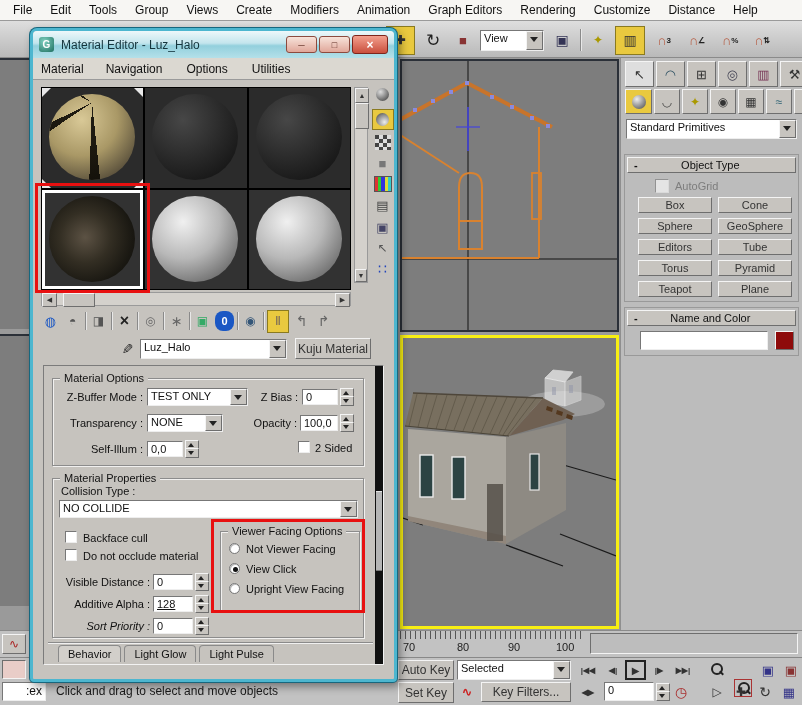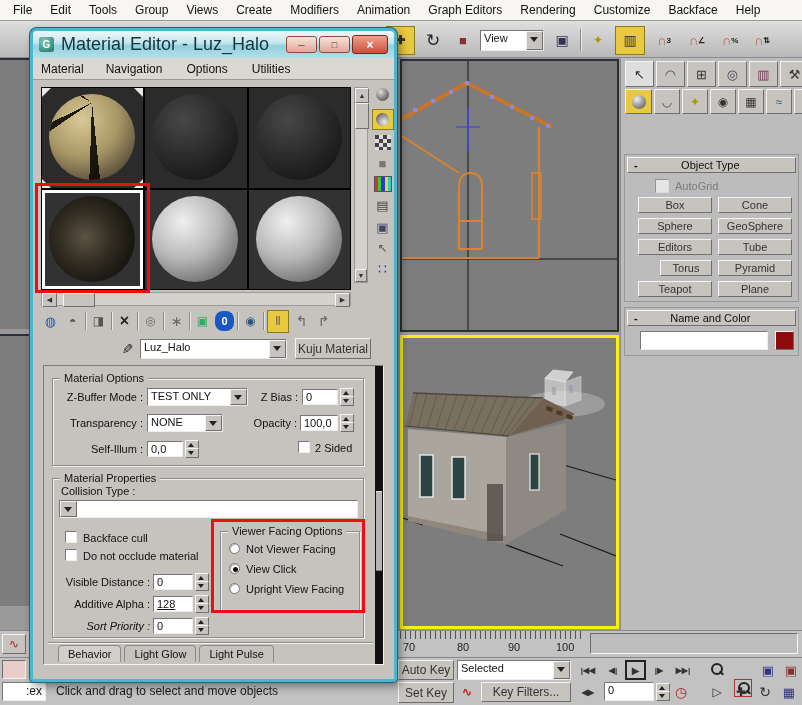--- a/index.html
+++ b/index.html
@@ -66,21 +66,21 @@
     <span style="padding:0 9px;">Edit</span>
     <span style="padding:0 9px;">Tools</span>
     <span style="padding:0 9px;">Group</span>
     <span style="padding:0 9px;">Views</span>
     <span style="padding:0 9px;">Create</span>
     <span style="padding:0 9px;">Modifiers</span>
     <span style="padding:0 9px;">Animation</span>
     <span style="padding:0 9px;">Graph Editors</span>
     <span style="padding:0 9px;">Rendering</span>
     <span style="padding:0 9px;">Customize</span>
-    <span style="padding:0 9px;">Backface</span>
+    <span style="padding:0 9px;">Distance</span>
     <span style="padding:0 9px;">Help</span>
   </div>
 
   <div class="b" style="left:0;top:21px;width:802px;height:37px;background:linear-gradient(#dedede,#b9b9b9);border-bottom:1px solid #8a8a8a;"></div>
   <div class="b" style="left:386px;top:25px;height:30px;display:flex;align-items:center;gap:5px;">
     <div class="ic" style="width:27px;height:27px;background:#e9c93f;border:1px solid #8a7a20;font-weight:bold;">✚</div>
     <div class="ic" style="width:26px;height:26px;font-size:17px;color:#222;">↻</div>
     <div class="ic" style="width:24px;height:26px;font-size:13px;color:#833;">■</div>
     <div class="combo" style="width:62px;height:19px;">
       <div class="tx">View</div>
@@ -204,37 +204,41 @@
       <div class="ic rb" style="width:25px;height:23px;background:#e9c93f;">
         <span style="width:14px;height:14px;border-radius:50%;background:radial-gradient(circle at 35% 30%,#eee,#888 60%,#444);display:block;"></span>
       </div>
       <div class="ic rb" style="width:24px;height:23px;">◡</div>
       <div class="ic rb" style="width:24px;height:23px;color:#a90;">✦</div>
       <div class="ic rb" style="width:24px;height:23px;">◉</div>
       <div class="ic rb" style="width:24px;height:23px;">▦</div>
       <div class="ic rb" style="width:24px;height:23px;color:#367;">≈</div>
       <div class="ic rb" style="width:24px;height:23px;">⚙</div>
     </div>
+    <div class="combo b" style="left:5px;top:61px;width:171px;height:20px;">
+      <div class="tx">Standard Primitives</div>
+      <div class="ar"></div>
+    </div>
 
     <div class="b" style="left:3px;top:96px;width:175px;height:148px;border:1px solid #999;">
       <div class="rb b" style="left:2px;top:2px;width:169px;height:16px;display:flex;align-items:center;">
         <span style="padding:0 6px;font-weight:bold;">-</span>
         <span style="flex:1;text-align:center;margin-right:18px;">Object Type</span>
       </div>
       <div class="b" style="left:30px;top:24px;display:flex;align-items:center;gap:6px;">
         <div class="cb" style="position:relative;opacity:.6;"></div>
         <span class="lbl" style="color:#7d7d7d;">AutoGrid</span>
       </div>
       <div class="rb ic b" style="left:13px;top:42px;width:74px;height:16px;font-size:11px;">Box</div>
       <div class="rb ic b" style="left:93px;top:42px;width:74px;height:16px;font-size:11px;">Cone</div>
       <div class="rb ic b" style="left:13px;top:63px;width:74px;height:16px;font-size:11px;">Sphere</div>
       <div class="rb ic b" style="left:93px;top:63px;width:74px;height:16px;font-size:11px;">GeoSphere</div>
       <div class="rb ic b" style="left:13px;top:84px;width:74px;height:16px;font-size:11px;">Editors</div>
       <div class="rb ic b" style="left:93px;top:84px;width:74px;height:16px;font-size:11px;">Tube</div>
-      <div class="rb ic b" style="left:13px;top:105px;width:52px;height:16px;font-size:11px;margin-left:22px;">Torus</div>
+      <div class="rb ic b" style="left:13px;top:105px;width:74px;height:16px;font-size:11px;">Torus</div>
       <div class="rb ic b" style="left:93px;top:105px;width:74px;height:16px;font-size:11px;">Pyramid</div>
       <div class="rb ic b" style="left:13px;top:126px;width:74px;height:16px;font-size:11px;">Teapot</div>
       <div class="rb ic b" style="left:93px;top:126px;width:74px;height:16px;font-size:11px;">Plane</div>
     </div>
 
     <div class="b" style="left:3px;top:249px;width:175px;height:49px;border:1px solid #999;">
       <div class="rb b" style="left:2px;top:2px;width:169px;height:16px;display:flex;align-items:center;">
         <span style="padding:0 6px;font-weight:bold;">-</span>
         <span style="flex:1;text-align:center;margin-right:18px;">Name and Color</span>
       </div>
@@ -292,21 +296,21 @@
   </div>
 
   <div class="b" style="left:30px;top:28px;width:367px;height:654px;z-index:30;border:3px solid #4db6cf;border-radius:7px 7px 4px 4px;
               box-shadow:0 0 0 1px #17677e,3px 4px 10px rgba(0,0,0,.45);background:#c6c3be;">
 
     <div class="b" style="left:0;top:0;width:361px;height:27px;border-radius:4px 4px 0 0;
                 background:linear-gradient(#eef8fa 0%,#c3e5ed 45%,#93d0dd 55%,#b4e0e9 100%);
                 display:flex;align-items:center;padding:0 6px;box-sizing:border-box;">
       <span style="width:15px;height:15px;border-radius:3px;background:radial-gradient(circle at 35% 30%,#7fd0c0,#1e6f5f);
                    color:#fff;font-size:10px;font-weight:bold;display:flex;align-items:center;justify-content:center;">G</span>
-      <span style="margin-left:7px;font-size:18px;color:#15353d;">Material Editor - Luz_Halo</span>
+      <span style="margin-left:7px;font-size:12px;color:#15353d;">Material Editor - Luz_Halo</span>
       <span style="flex:1"></span>
       <span class="ic" style="width:29px;height:15px;border-radius:3px;border:1px solid #8c4a3e;background:linear-gradient(#f7e3da,#e0a79a);font-size:9px;color:#5a2a20;">─</span>
       <span class="ic" style="width:29px;height:15px;border-radius:3px;border:1px solid #8c4a3e;background:linear-gradient(#f7e3da,#e0a79a);font-size:9px;color:#5a2a20;margin-left:2px;">□</span>
       <span class="ic" style="width:34px;height:17px;border-radius:3px;border:1px solid #7e251c;background:linear-gradient(#f3a08e,#c94f3d);font-size:12px;font-weight:bold;color:#fff;margin-left:2px;">×</span>
     </div>
 
     <div class="b" style="left:0;top:27px;width:361px;height:22px;background:#dbd8d1;border-bottom:1px solid #9a9a9a;
                 display:flex;align-items:center;padding-left:8px;font-size:12px;box-sizing:border-box;">
       <span style="padding:0 10px 0 0;">Material</span>
       <span style="padding:0 12px;">Navigation</span>
@@ -438,20 +442,21 @@
             <div class="d"></div>
         </div>
         <div class="cb b" style="left:245px;top:62px;"></div>
         <span class="lbl b" style="left:262px;top:63px;">2 Sided</span>
       </div>
 
       <div class="grp b" style="left:8px;top:112px;width:312px;height:160px;">
         <span class="grp-title">Material Properties</span>
         <span class="lbl b" style="left:8px;top:6px;">Collision Type :</span>
         <div class="combo b" style="left:6px;top:21px;width:299px;height:18px;">
+          <div class="tx">NO COLLIDE</div>
           <div class="ar"></div>
         </div>
         <div class="cb b" style="left:12px;top:52px;"></div>
         <span class="lbl b" style="left:30px;top:53px;">Backface cull</span>
         <div class="cb b" style="left:12px;top:70px;"></div>
         <span class="lbl b" style="left:30px;top:71px;">Do not occlude material</span>
         <span class="lbl r b" style="left:2px;top:97px;width:95px;">Visible Distance :</span>
         <div class="fieldw b" style="left:100px;top:95px;width:40px;height:16px;">0</div>
         <div class="spin b" style="left:142px;top:94px;">
           <div class="u"></div>

